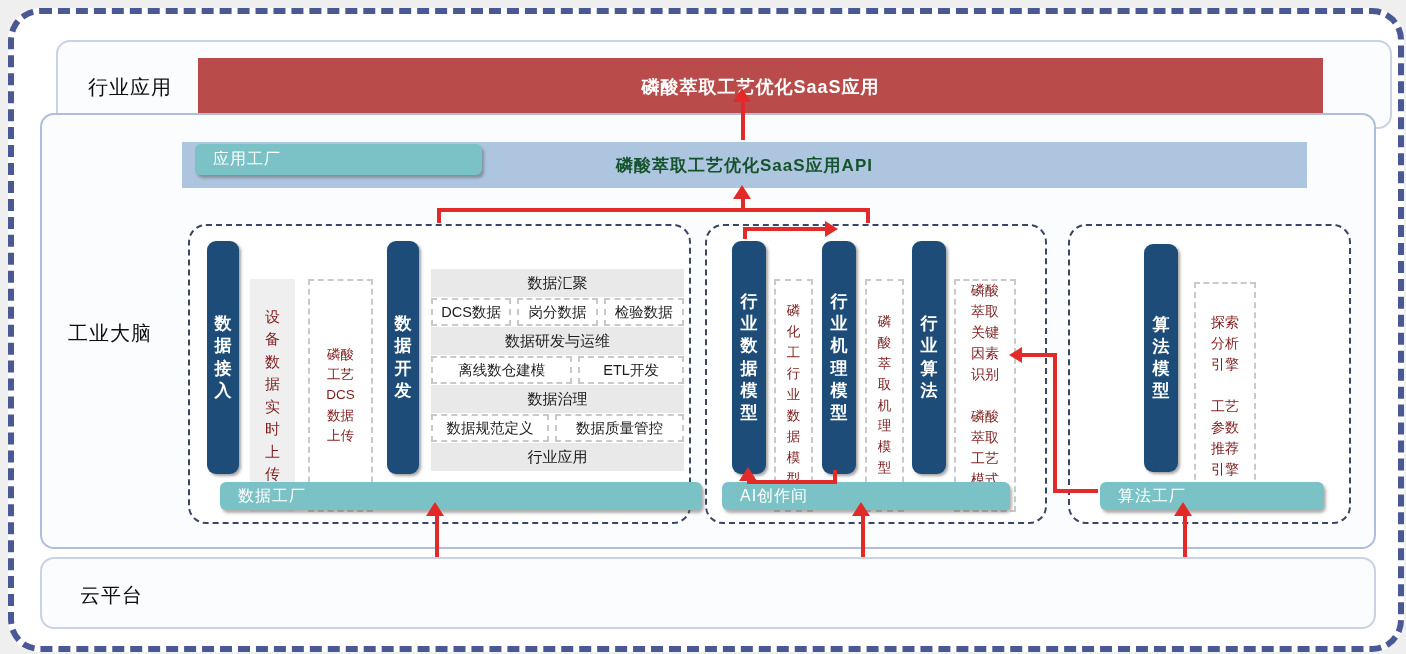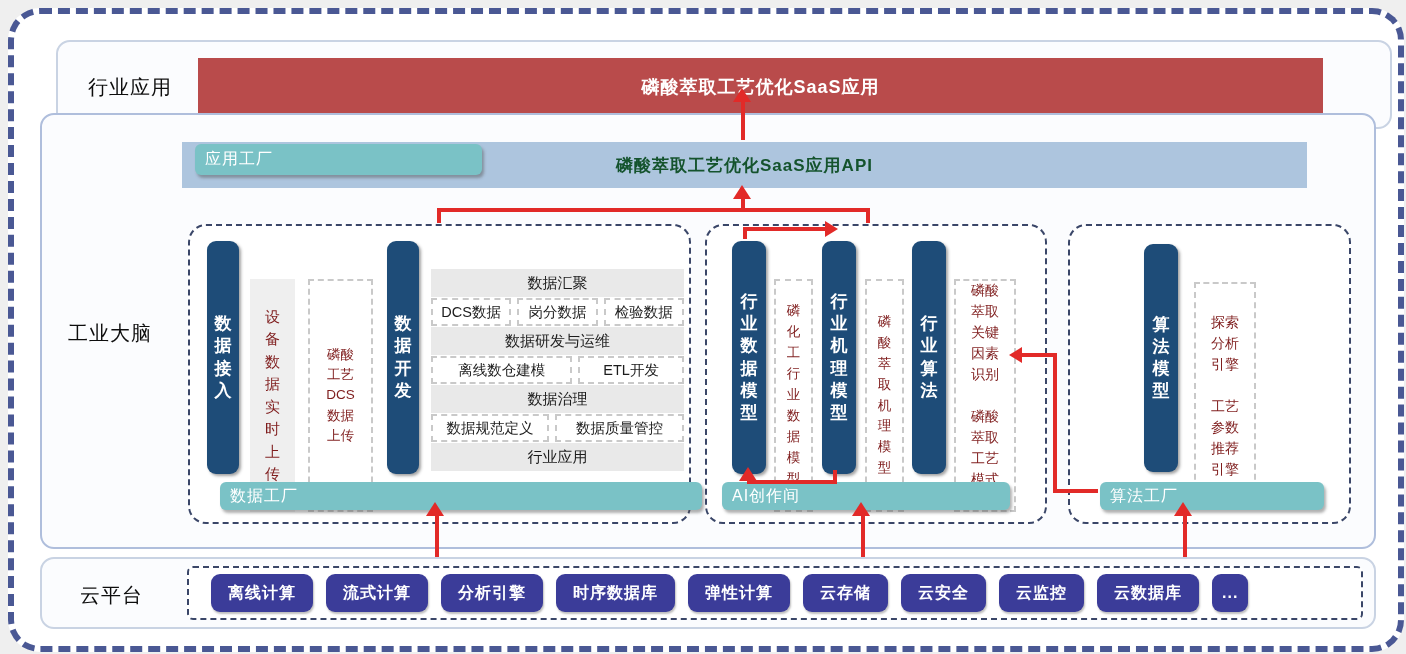--- a/index.html
+++ b/index.html
@@ -24,21 +24,21 @@
     background:#B94B4B;color:#fff;font-size:18px;font-weight:600;
     display:flex;align-items:center;justify-content:center;letter-spacing:1px;
   }
   .banner-api{
     background:#ADC5DE;color:#14532d;font-size:17px;font-weight:600;
     display:flex;align-items:center;justify-content:center;letter-spacing:1px;
   }
   .teal{
     background:#7AC2C6;color:#fff;font-size:16px;letter-spacing:1px;
     border-radius:6px;box-shadow:2px 3px 3px rgba(80,80,80,.45);
-    display:flex;align-items:center;padding-left:10px;box-sizing:border-box;
+    display:flex;align-items:center;padding-left:18px;box-sizing:border-box;
   }
   
   .big-box{border:2.5px dashed #3A4668;border-radius:18px;background:#fff;}
   
   .pill{
     background:#1E4C78;border-radius:9px;color:#fff;font-weight:bold;
     display:flex;align-items:center;justify-content:center;text-align:center;
     white-space:pre-line;box-shadow:2px 2px 3px rgba(50,50,50,.45);
     font-size:17px;line-height:1.3;
   }
@@ -197,32 +197,20 @@
 工艺
 参数
 推荐
 引擎</div>
     <div class="abs teal" style="left:30px;top:256px;width:224px;height:28px;z-index:2;">算法工厂</div>
   </div>
 </div>
 
 <div class="abs band" style="left:40px;top:557px;width:1332px;height:68px;">
   <div class="abs side-label" style="left:38px;top:23px;">云平台</div>
-  <div class="abs cloud-box" style="left:145px;top:7px;width:1176px;height:54px;">
-    <div class="cloud-btn">离线计算</div>
-    <div class="cloud-btn">流式计算</div>
-    <div class="cloud-btn">分析引擎</div>
-    <div class="cloud-btn">时序数据库</div>
-    <div class="cloud-btn">弹性计算</div>
-    <div class="cloud-btn">云存储</div>
-    <div class="cloud-btn">云安全</div>
-    <div class="cloud-btn">云监控</div>
-    <div class="cloud-btn">云数据库</div>
-    <div class="cloud-btn" style="padding:0 10px;">...</div>
-  </div>
 </div>
 
 <div class="abs tri tri-up" style="left:733px;top:88px;"></div>
 <div class="abs aline" style="left:741px;top:100px;width:4px;height:40px;"></div>
 
 <div class="abs tri tri-up" style="left:733px;top:185px;"></div>
 <div class="abs aline" style="left:741px;top:197px;width:4px;height:15px;"></div>
 <div class="abs aline" style="left:437px;top:208px;width:433px;height:4px;"></div>
 <div class="abs aline" style="left:437px;top:208px;width:4px;height:15px;"></div>
 <div class="abs aline" style="left:866px;top:208px;width:4px;height:15px;"></div>

